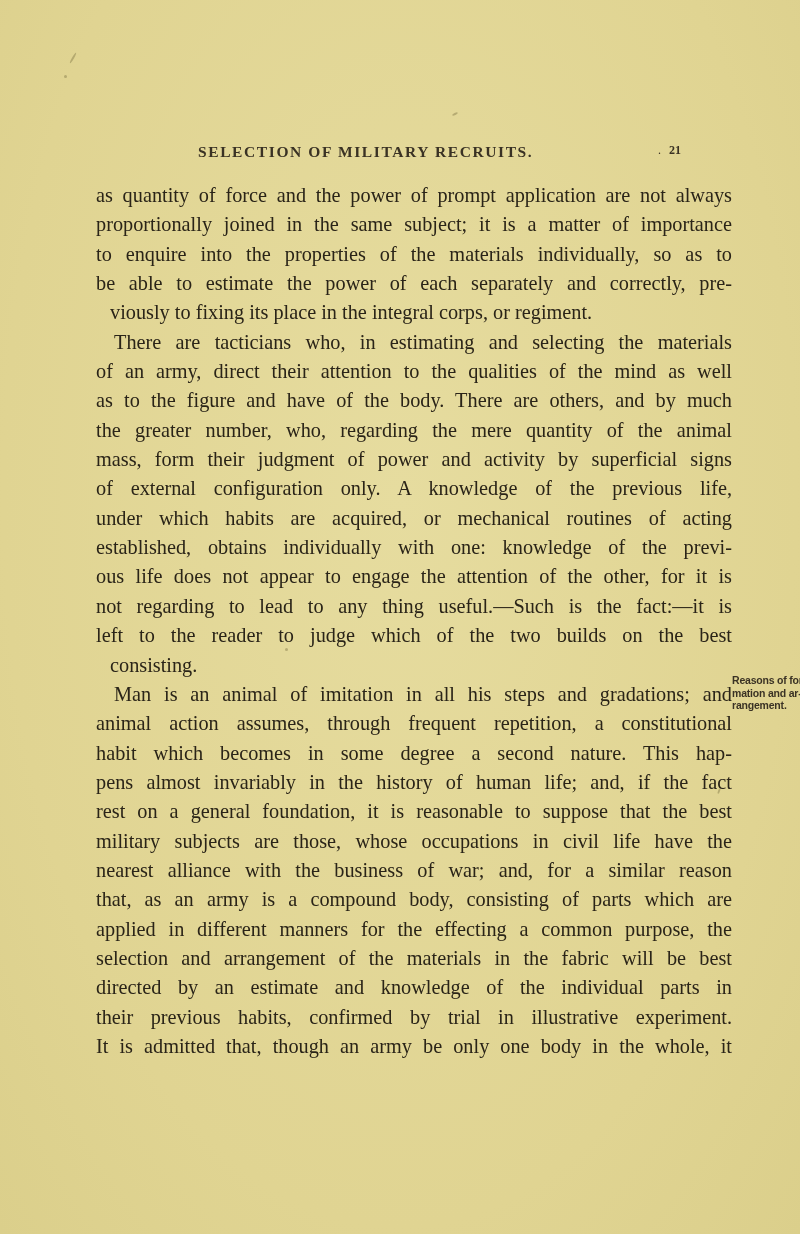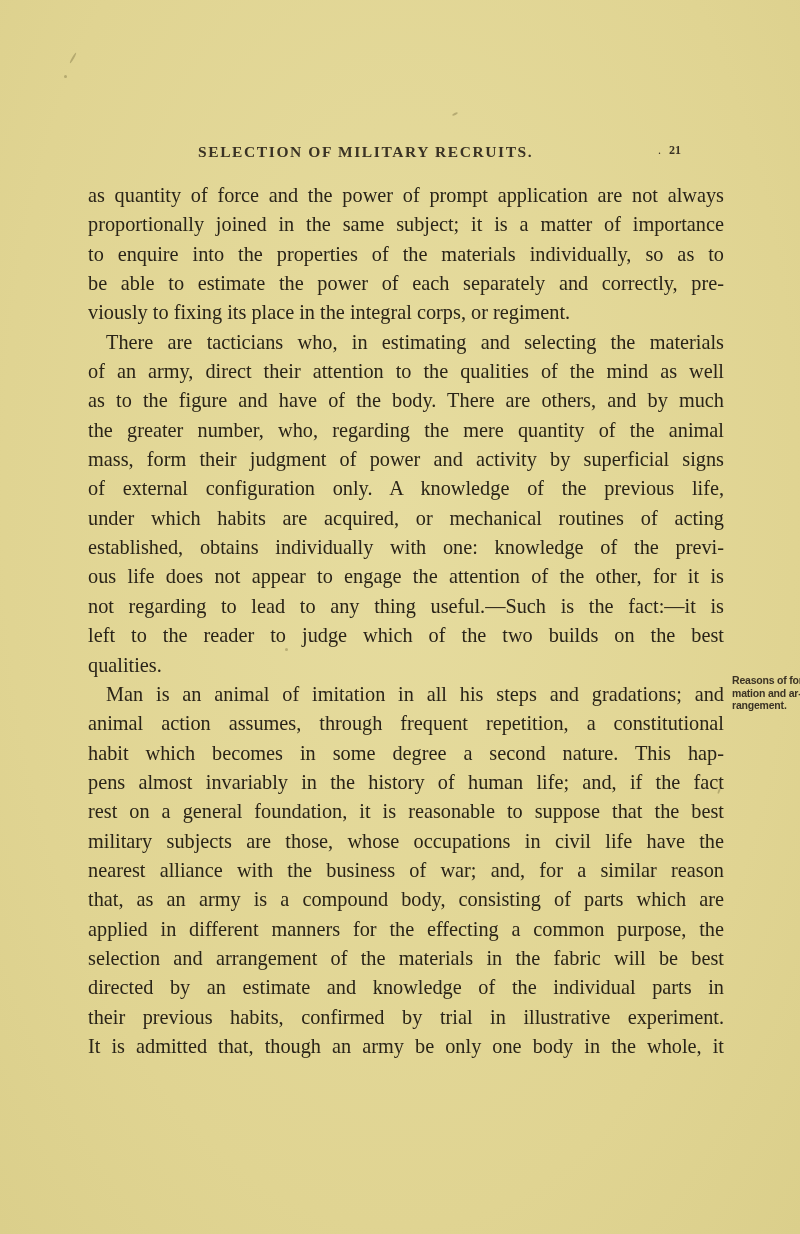--- a/index.html
+++ b/index.html
@@ -40,36 +40,37 @@
       font-size: 12px;
       font-weight: bold;
       color: #3a3224;
     }
     .page-number .dot {
       margin-right: 8px;
       font-weight: normal;
     }
     .body-text {
       position: absolute;
-      left: 88px;
+      left: 96px;
       top: 181px;
       width: 636px;
       font-size: 20.3px;
       line-height: 29.35px;
       color: #2a2418;
     }
     .line {
       display: block;
       white-space: nowrap;
       text-align: justify;
       text-align-last: justify;
       height: 29.35px;
     }
     .line.last {
       text-align-last: left;
+      margin-left: 14px;
     }
     .line.indent {
       padding-left: 18px;
     }
     .margin-note {
       position: absolute;
       left: 732px;
       top: 674px;
       width: 66px;
       font-family: "Liberation Sans", "DejaVu Sans", sans-serif;
@@ -108,21 +109,21 @@
     <span class="line">of an army, direct their attention to the qualities of the mind as well</span>
     <span class="line">as to the figure and have of the body. There are others, and by much</span>
     <span class="line">the greater number, who, regarding the mere quantity of the animal</span>
     <span class="line">mass, form their judgment of power and activity by superficial signs</span>
     <span class="line">of external configuration only. A knowledge of the previous life,</span>
     <span class="line">under which habits are acquired, or mechanical routines of acting</span>
     <span class="line">established, obtains individually with one: knowledge of the previ-</span>
     <span class="line">ous life does not appear to engage the attention of the other, for it is</span>
     <span class="line">not regarding to lead to any thing useful.—Such is the fact:—it is</span>
     <span class="line">left to the reader to judge which of the two builds on the best</span>
-    <span class="line last">qualities.</span>
+    <span class="line last">consisting.</span>
     <span class="line indent">Man is an animal of imitation in all his steps and gradations; and</span>
     <span class="line">animal action assumes, through frequent repetition, a constitutional</span>
     <span class="line">habit which becomes in some degree a second nature. This hap-</span>
     <span class="line">pens almost invariably in the history of human life; and, if the fact</span>
     <span class="line">rest on a general foundation, it is reasonable to suppose that the best</span>
     <span class="line">military subjects are those, whose occupations in civil life have the</span>
     <span class="line">nearest alliance with the business of war; and, for a similar reason</span>
     <span class="line">that, as an army is a compound body, consisting of parts which are</span>
     <span class="line">applied in different manners for the effecting a common purpose, the</span>
     <span class="line">selection and arrangement of the materials in the fabric will be best</span>

